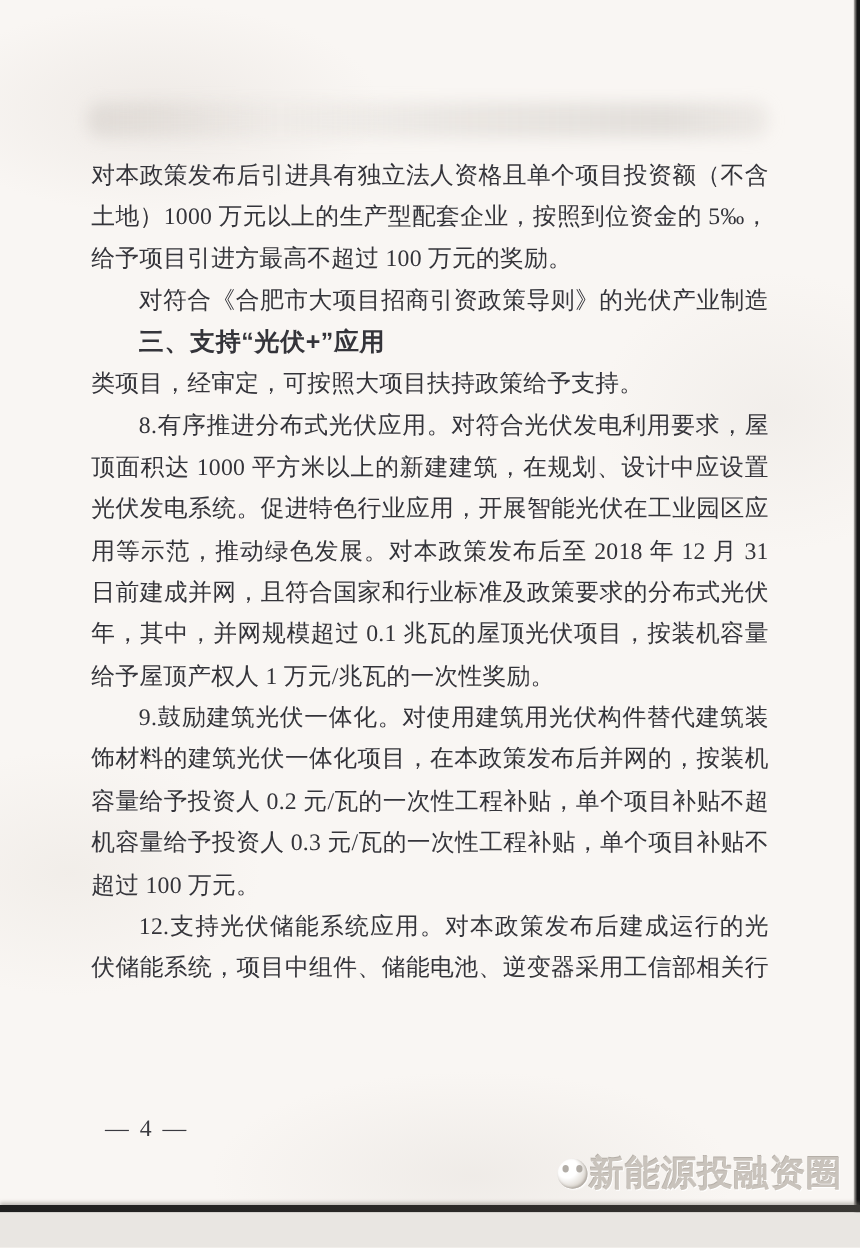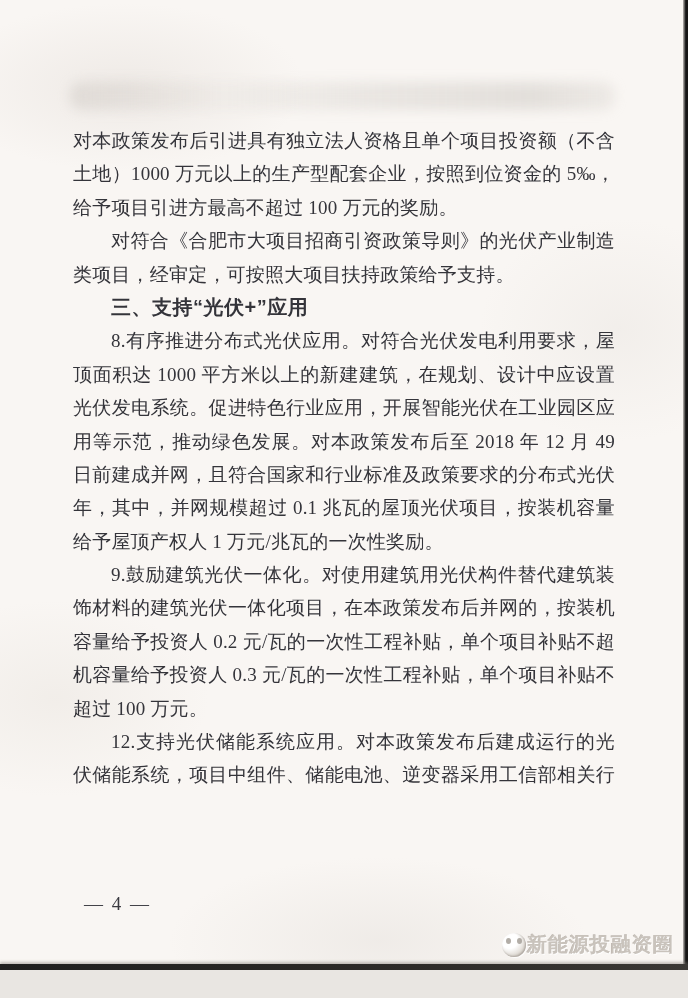--- a/index.html
+++ b/index.html
@@ -77,21 +77,21 @@
     position: absolute;
     right: 14px;
     bottom: 12px;
     display: flex;
     align-items: center;
     gap: 1px;
     color: #c9c3bc;
     text-shadow: 0.5px 0.5px 0 #ffffff, -0.5px -0.5px 0 #b5afa8;
     font-family: "Liberation Sans", "DejaVu Sans", sans-serif;
     font-weight: 700;
-    font-size: 20px;
+    font-size: 28px;
     letter-spacing: 1px;
   }
   .wm-logo {
     display: inline-block;
     width: 24px;
     height: 24px;
     border-radius: 50%;
     background:
       radial-gradient(circle at 32% 30%, #ffffff 35%, #ded9d2 70%, #cfc9c2 100%);
     box-shadow: inset -1px -1px 2px rgba(160,154,147,0.8),
@@ -131,26 +131,26 @@
 <body>
 
 <div class="page">
   <div class="ghost-band"></div>
 
   <div class="doc-body">
       <div class="line j">对本政策发布后引进具有独立法人资格且单个项目投资额（不含</div>
       <div class="line j">土地）1000 万元以上的生产型配套企业，按照到位资金的 5‰，</div>
       <div class="line">给予项目引进方最高不超过 100 万元的奖励。</div>
       <div class="line j i">对符合《合肥市大项目招商引资政策导则》的光伏产业制造</div>
+      <div class="line i b">三、支持“光伏+”应用</div>
       <div class="line">类项目，经审定，可按照大项目扶持政策给予支持。</div>
-      <div class="line i b">三、支持“光伏+”应用</div>
       <div class="line j i">8.有序推进分布式光伏应用。对符合光伏发电利用要求，屋</div>
       <div class="line j">顶面积达 1000 平方米以上的新建建筑，在规划、设计中应设置</div>
       <div class="line j">光伏发电系统。促进特色行业应用，开展智能光伏在工业园区应</div>
-      <div class="line j">用等示范，推动绿色发展。对本政策发布后至 2018 年 12 月 49</div>
+      <div class="line j">用等示范，推动绿色发展。对本政策发布后至 2018 年 12 月 31</div>
       <div class="line j">日前建成并网，且符合国家和行业标准及政策要求的分布式光伏</div>
       <div class="line j">年，其中，并网规模超过 0.1 兆瓦的屋顶光伏项目，按装机容量</div>
       <div class="line">给予屋顶产权人 1 万元/兆瓦的一次性奖励。</div>
       <div class="line j i">9.鼓励建筑光伏一体化。对使用建筑用光伏构件替代建筑装</div>
       <div class="line j">饰材料的建筑光伏一体化项目，在本政策发布后并网的，按装机</div>
       <div class="line j">容量给予投资人 0.2 元/瓦的一次性工程补贴，单个项目补贴不超</div>
       <div class="line j">机容量给予投资人 0.3 元/瓦的一次性工程补贴，单个项目补贴不</div>
       <div class="line">超过 100 万元。</div>
       <div class="line j i">12.支持光伏储能系统应用。对本政策发布后建成运行的光</div>
       <div class="line j">伏储能系统，项目中组件、储能电池、逆变器采用工信部相关行</div>

